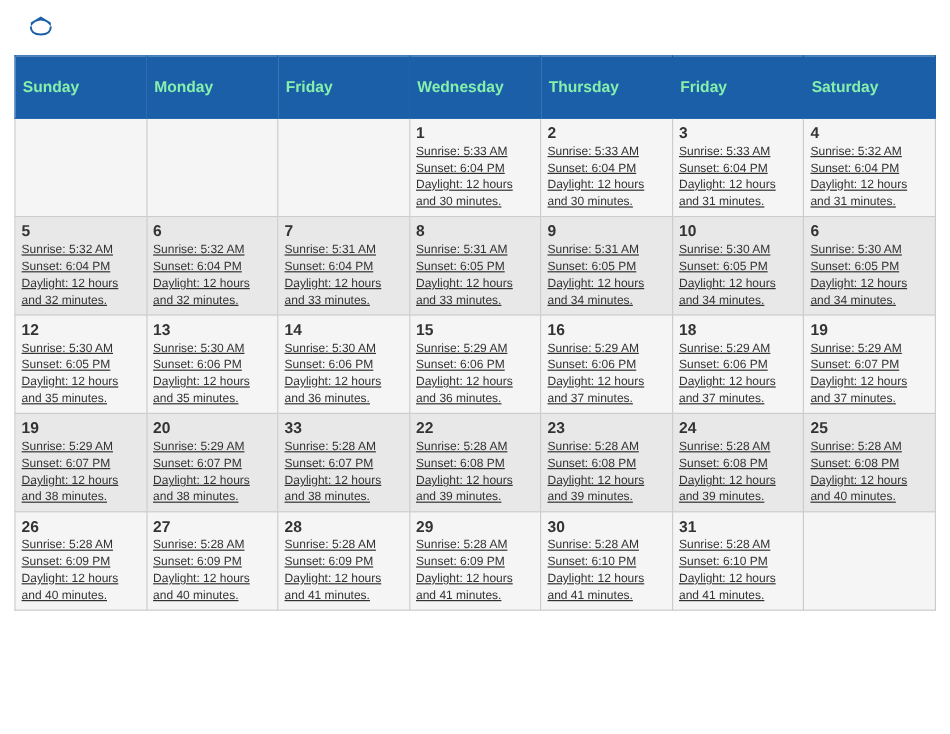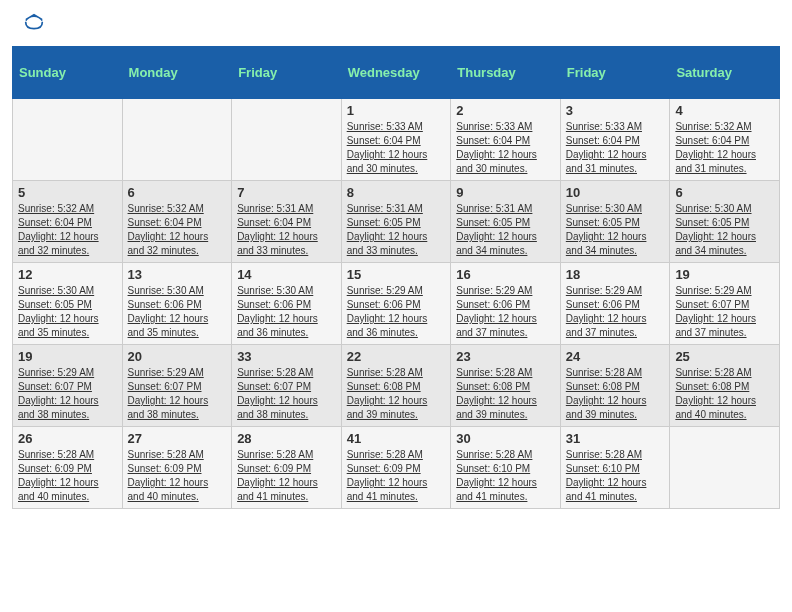--- a/index.html
+++ b/index.html
@@ -336,21 +336,21 @@
 and 40 minutes.</div>
           </td>
           <td>
             <span class="day-num">28</span>
             <div class="day-info" style="white-space: pre-line;">Sunrise: 5:28 AM
 Sunset: 6:09 PM
 Daylight: 12 hours
 and 41 minutes.</div>
           </td>
           <td>
-            <span class="day-num">41</span>
+            <span class="day-num">29</span>
             <div class="day-info" style="white-space: pre-line;">Sunrise: 5:28 AM
 Sunset: 6:09 PM
 Daylight: 12 hours
 and 41 minutes.</div>
           </td>
           <td>
             <span class="day-num">30</span>
             <div class="day-info" style="white-space: pre-line;">Sunrise: 5:28 AM
 Sunset: 6:10 PM
 Daylight: 12 hours

